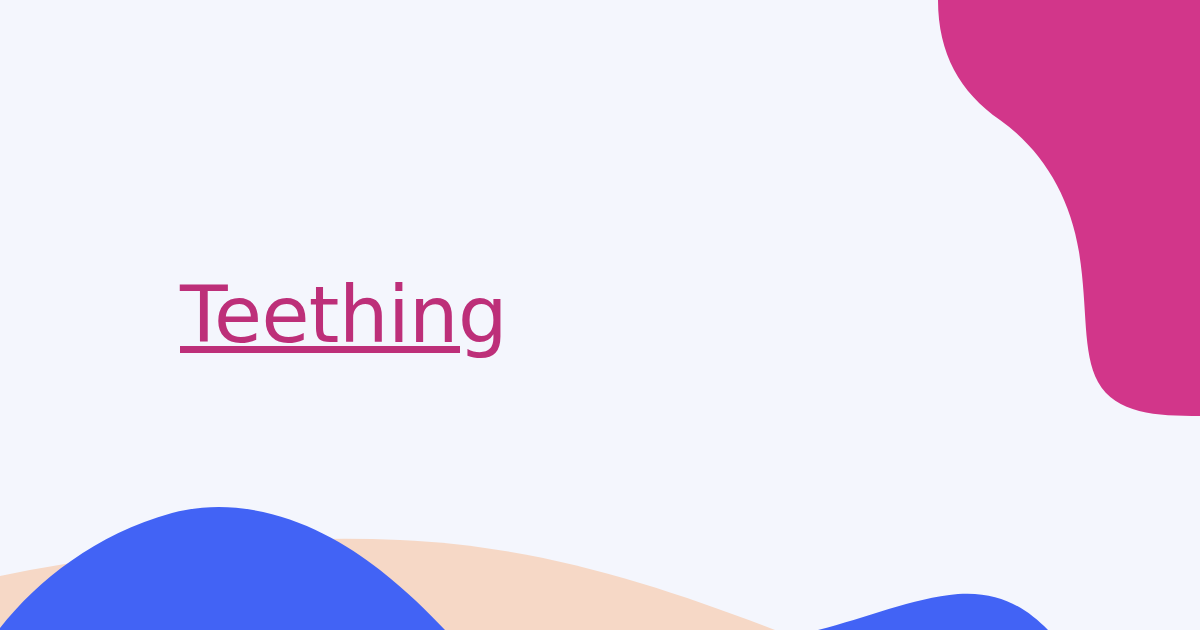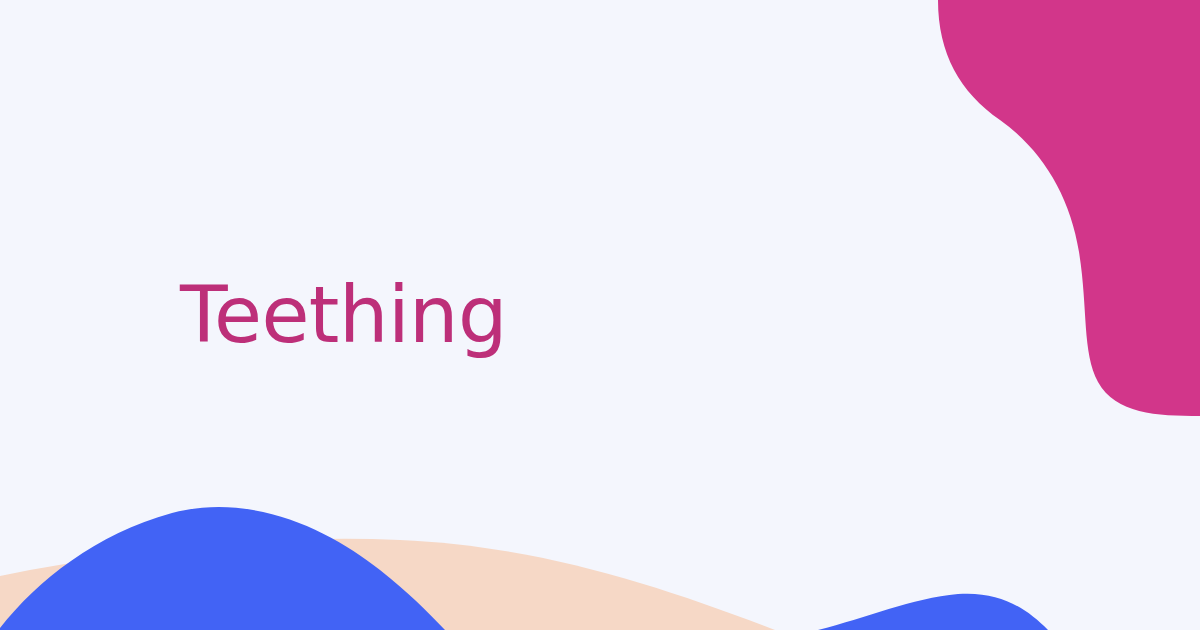--- a/index.html
+++ b/index.html
@@ -38,20 +38,21 @@
     margin: 0;
     padding: 0 0 0 180px;
     font-family: "DejaVu Sans", "Liberation Sans", sans-serif;
     font-size: 78px;
     font-weight: 400;
     letter-spacing: -0.5px;
     line-height: 1.08;
     color: #bd2f79;
     white-space: pre-wrap;
     max-width: 760px;
+    text-decoration: underline;
   }
 </style>
 </head>
 <body>
 
 <div class="canvas" style="background: rgb(244, 246, 253);">
 
   <svg class="bg-layer" viewBox="0 0 1200 630" preserveAspectRatio="none" xmlns="http://www.w3.org/2000/svg">
 
     <rect x="0" y="0" width="1200" height="630" fill="#f4f6fd"></rect>

